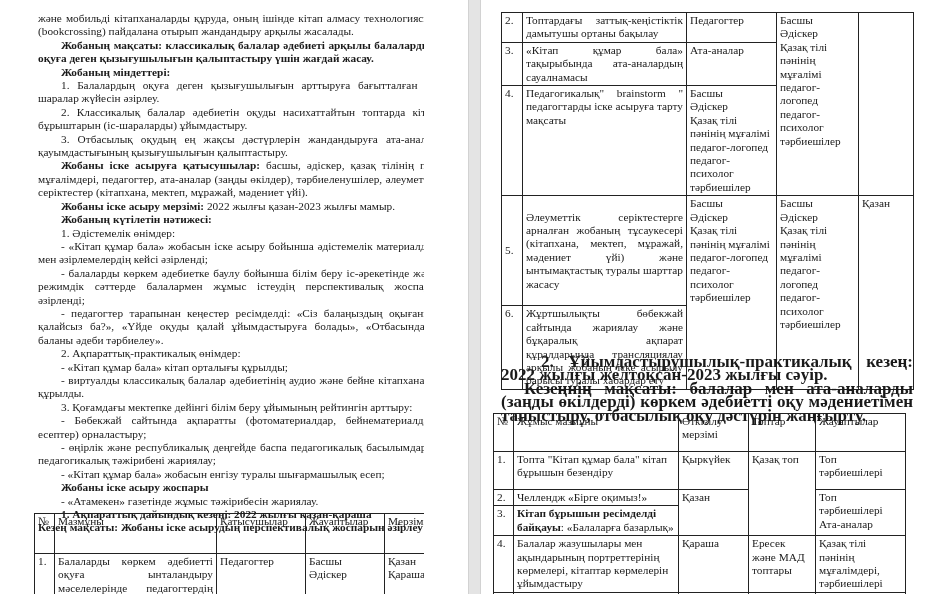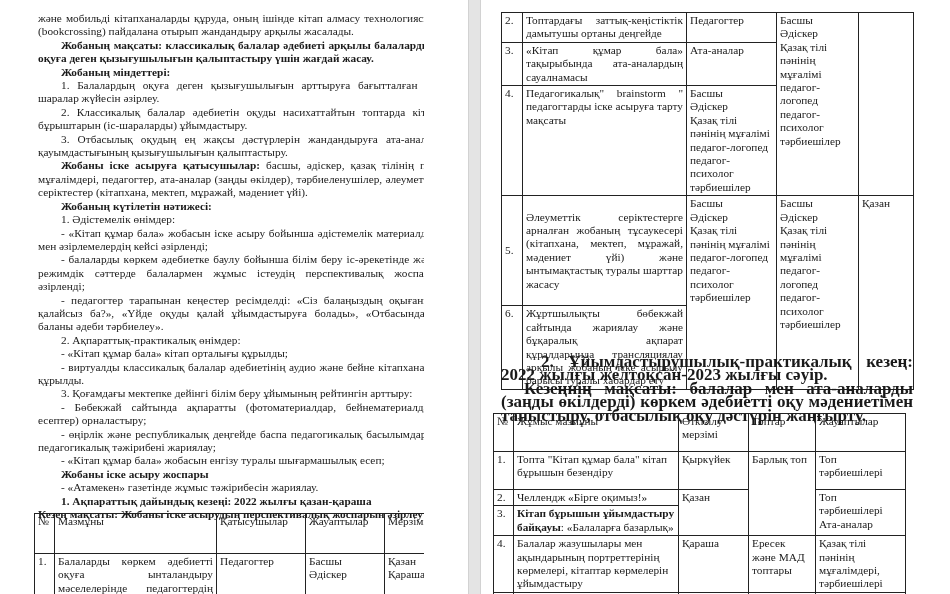--- a/index.html
+++ b/index.html
@@ -35,20 +35,21 @@
 
 <div class="page" id="page-left">
   <div class="text-block" style="top:12px;">
     <p class="p">және мобильді кітапханаларды құруда, оның ішінде кітап алмасу технологиясын (bookcrossing) пайдалана отырып жандандыру арқылы жасалады.</p>
     <p class="p ind b">Жобаның мақсаты: классикалық балалар әдебиеті арқылы балалардың оқуға деген қызығушылығын қалыптастыру үшін жағдай жасау.</p>
     <p class="p ind b">Жобаның міндеттері:</p>
     <p class="p ind">1. Балалардың оқуға деген қызығушылығын арттыруға бағытталған іс-шаралар жүйесін әзірлеу.</p>
     <p class="p ind">2. Классикалық балалар әдебиетін оқуды насихаттайтын топтарда кітап бұрыштарын (іс-шараларды) ұйымдастыру.</p>
     <p class="p ind">3. Отбасылық оқудың ең жақсы дәстүрлерін жандандыруға ата-аналар қауымдастығының қызығушылығын қалыптастыру.</p>
     <p class="p ind"><b>Жобаны іске асыруға қатысушылар:</b><span> басшы, әдіскер, қазақ тілінің пән мұғалімдері, педагогтер, ата-аналар (заңды өкілдер), тәрбиеленушілер, әлеуметтік серіктестер (кітапхана, мектеп, мұражай, мәдениет үйі).</span></p>
+    <p class="p ind"><b>Жобаны іске асыру мерзімі:</b><span> 2022 жылғы қазан-2023 жылғы мамыр.</span></p>
     <p class="p ind b">Жобаның күтілетін нәтижесі:</p>
     <p class="p ind">1. Әдістемелік өнімдер:</p>
     <p class="p ind">- «Кітап құмар бала» жобасын іске асыру бойынша әдістемелік материалдар мен әзірлемелердің кейсі әзірленді;</p>
     <p class="p ind">- балаларды көркем әдебиетке баулу бойынша білім беру іс-әрекетінде және режимдік сәттерде балалармен жұмыс істеудің перспективалық жоспары әзірленді;</p>
     <p class="p ind">- педагогтер тарапынан кеңестер ресімделді: «Сіз балаңыздың оқығанын қалайсыз ба?», «Үйде оқуды қалай ұйымдастыруға болады», «Отбасындағы баланы әдеби тәрбиелеу».</p>
     <p class="p ind">2. Ақпараттық-практикалық өнімдер:</p>
     <p class="p ind">- «Кітап құмар бала» кітап орталығы құрылды;</p>
     <p class="p ind">- виртуалды  классикалық балалар әдебиетінің аудио және бейне кітапханасы құрылды.</p>
     <p class="p ind">3. Қоғамдағы мектепке дейінгі білім беру ұйымының рейтингін арттыру:</p>
     <p class="p ind">- Бөбекжай сайтында ақпаратты (фотоматериалдар, бейнематериалдар, есептер) орналастыру;</p>
@@ -96,21 +97,21 @@
     <colgroup>
         <col style="width:21px">
         <col style="width:164px">
         <col style="width:90px">
         <col style="width:82px">
         <col style="width:55px">
       </colgroup>
     <tbody>
         <tr>
       <td>2.</td>
-      <td class="j">Топтардағы заттық-кеңістіктік дамытушы ортаны деңгейде</td>
+      <td class="j">Топтардағы заттық-кеңістіктік дамытушы ортаны бақылау</td>
       <td>Педагогтер</td>
       <td rowspan="3" style="white-space:pre-line">Басшы
 Әдіскер
 Қазақ тілі пәнінің мұғалімі
 педагог-логопед
 педагог-психолог
 тәрбиешілер</td>
       <td rowspan="3"></td>
     </tr>
     <tr>
@@ -170,35 +171,35 @@
       <td>№</td>
       <td>Жұмыс мазмұны</td>
       <td>Өткізілу мерзімі</td>
       <td>Топтар</td>
       <td>Жауаптылар</td>
     </tr>
     <tr style="height:38px">
       <td>1.</td>
       <td>Топта "Кітап құмар бала" кітап бұрышын  безендіру</td>
       <td>Қыркүйек</td>
-      <td rowspan="3">Барлық топ</td>
+      <td rowspan="3">Қазақ топ</td>
       <td style="white-space:pre-line">Топ
 тәрбиешілері</td>
     </tr>
     <tr>
       <td>2.</td>
       <td>Челлендж «Бірге оқимыз!»</td>
       <td rowspan="2">Қазан</td>
       <td rowspan="2" style="white-space:pre-line">Топ
 тәрбиешілері
 Ата-аналар</td>
     </tr>
     <tr>
       <td>3.</td>
-      <td><b>Кітап бұрышын ұйымдастыру байқауы</b><span>: «Балаларға базарлық»</span></td>
+      <td><b>Кітап бұрышын ресімделді байқауы</b><span>: «Балаларға базарлық»</span></td>
     </tr>
     <tr>
       <td>4.</td>
       <td>Балалар жазушылары мен ақындарының портреттерінің көрмелері, кітаптар көрмелерін ұйымдастыру</td>
       <td>Қараша</td>
       <td>Ересек және МАД топтары</td>
       <td>Қазақ тілі пәнінің мұғалімдері, тәрбиешілері</td>
     </tr>
     <tr>
       <td>5.</td>

